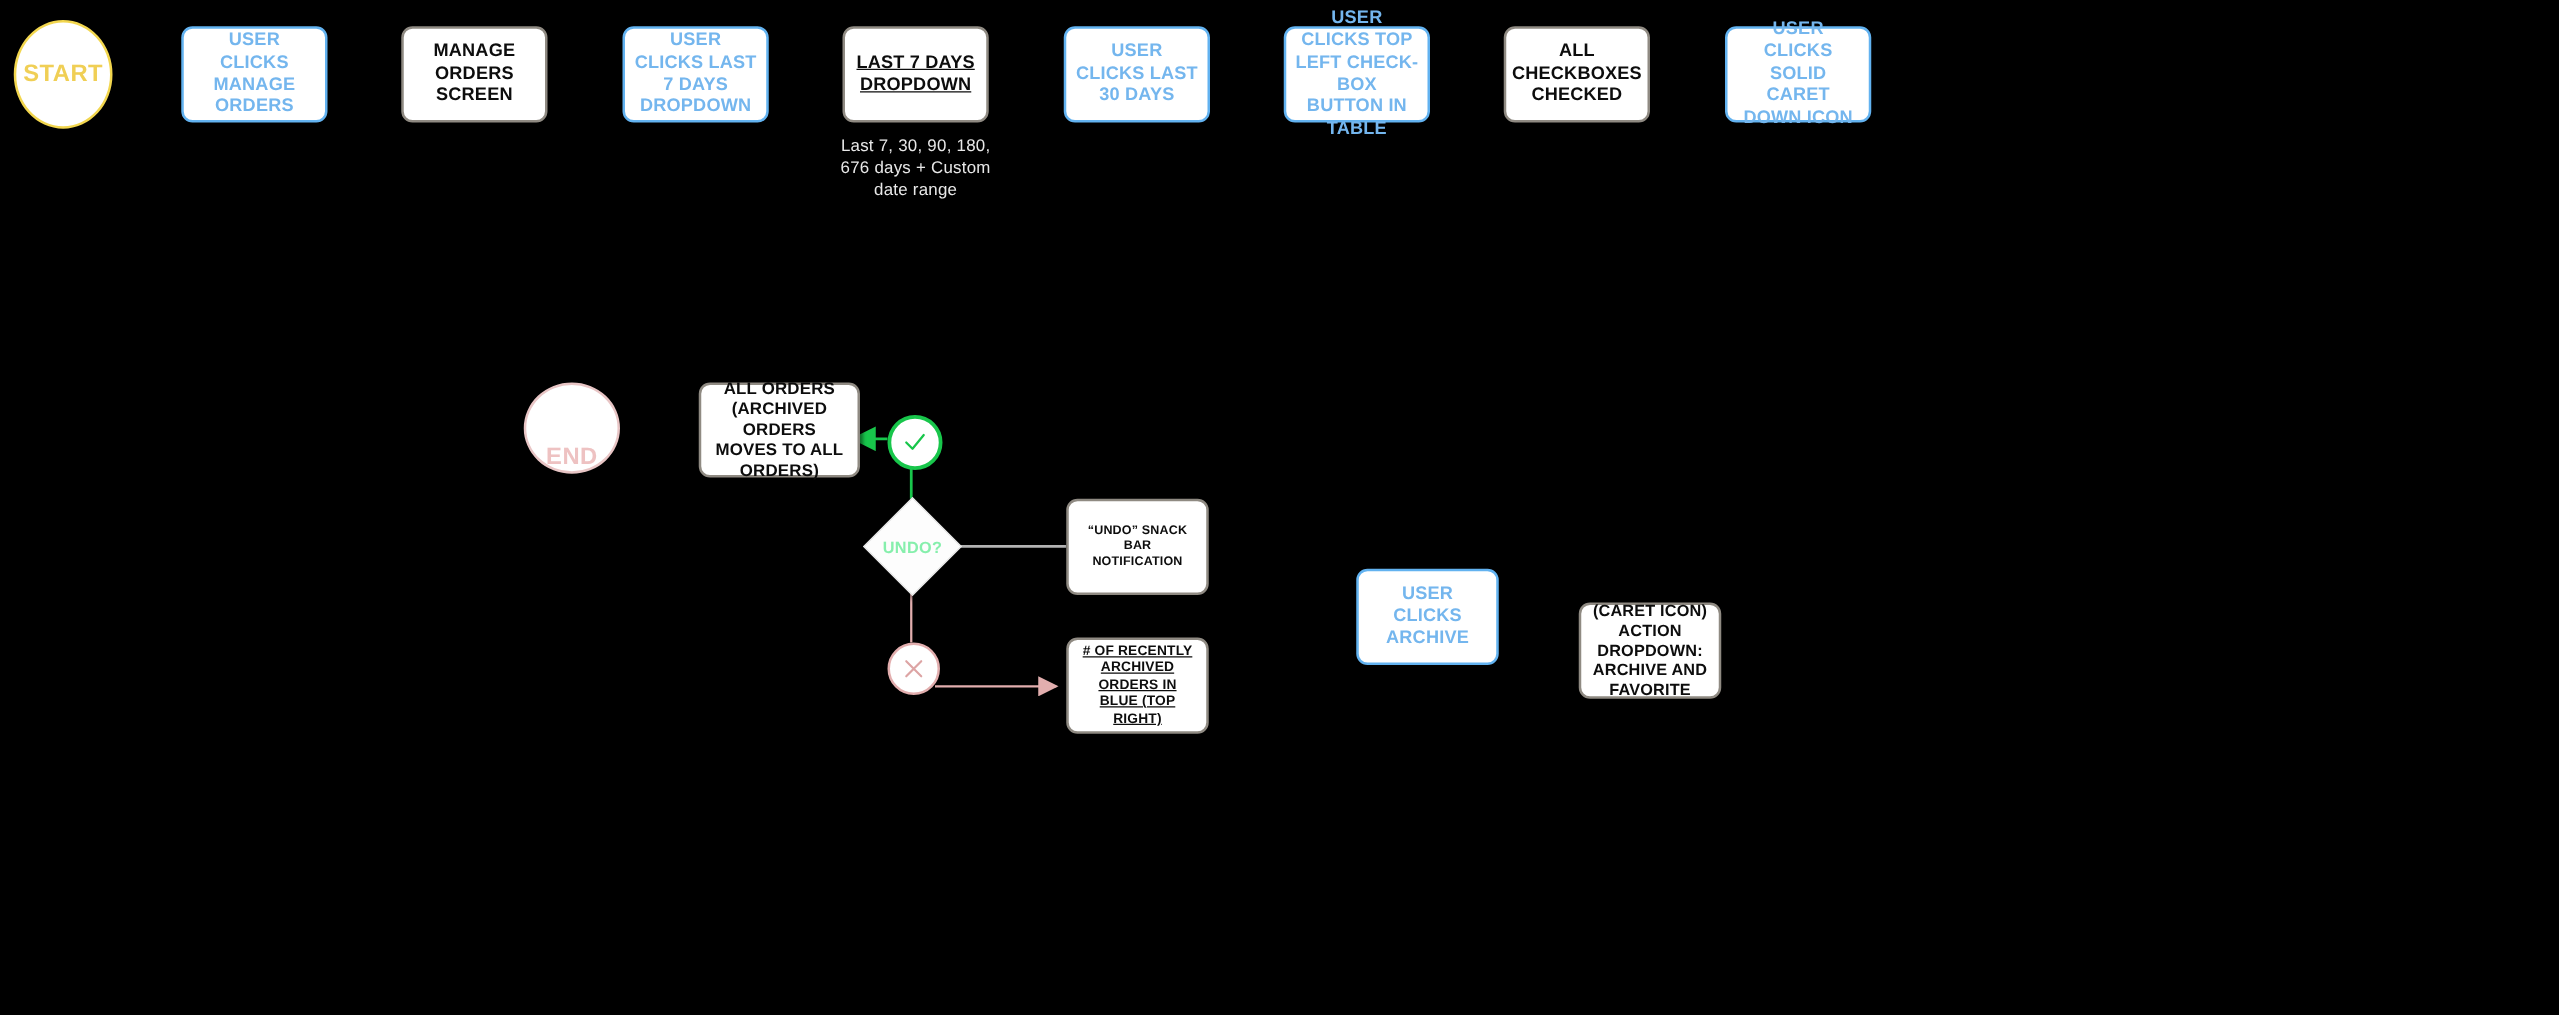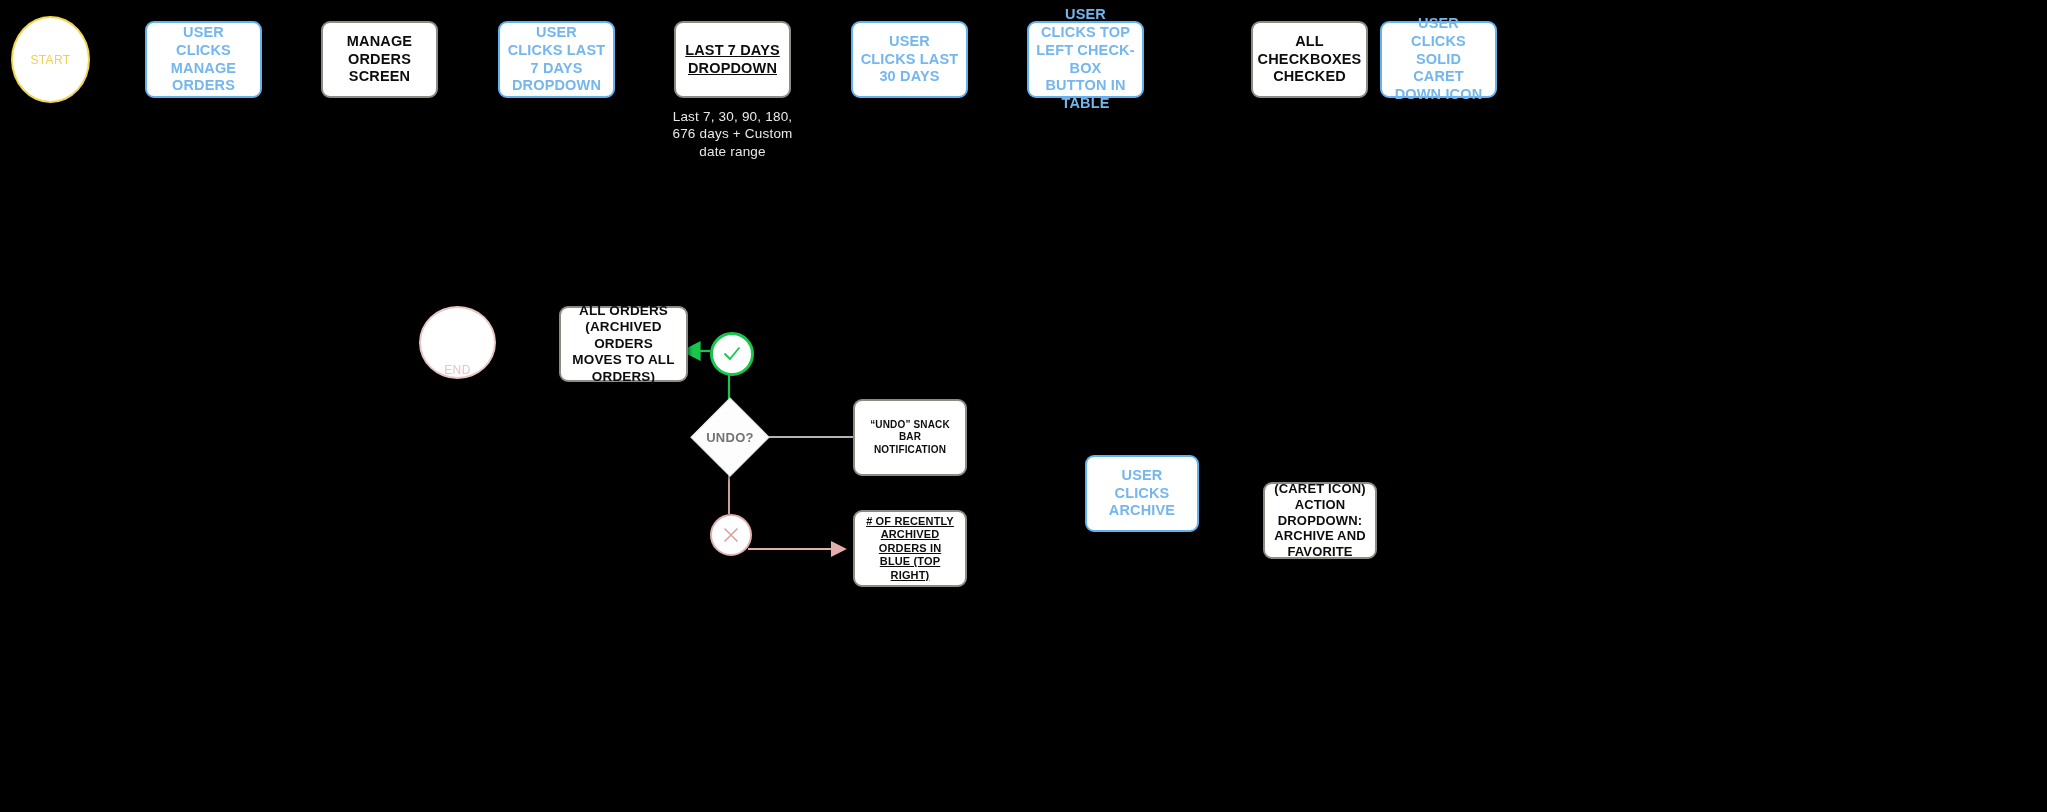--- a/index.html
+++ b/index.html
@@ -45,22 +45,22 @@
     border-color: #62b2f0;
     color: #74b6ee;
     box-shadow: 2px 3px 3px rgba(0,0,0,0.35);
   }
   .box.gray {
     border-color: #8f8a82;
     color: #0d0d0d;
   }
   .ellipse {
     border-radius: 50%;
-    font-weight: normal;
-    font-size: 12px;
+    font-weight: bold;
+    font-size: 19px;
     letter-spacing: 0.4px;
   }
   .ellipse.start {
     border: 2.5px solid #f2d64e;
     color: #f0cf55;
   }
   .ellipse.end {
     border: 2px solid #e8c5c5;
     color: #eec2c2;
   }
@@ -79,21 +79,21 @@
     transform: translate(-50%, -50%) rotate(45deg);
     background: #fdfdfd;
     border: 1.5px solid #e2e2e2;
     box-shadow: 2px 3px 3px rgba(0,0,0,0.30);
   }
   .diamond-label {
     position: relative;
     z-index: 2;
     font-weight: bold;
     font-size: 13px;
-    color: #737373;
+    color: #86efac;
     letter-spacing: 0.3px;
   }
   .mark-circle {
     position: absolute;
     border-radius: 50%;
     background: #ffffff;
     display: flex;
     align-items: center;
     justify-content: center;
     z-index: 4;
@@ -159,21 +159,21 @@
 </div>
 
 <div class="node box blue" style="left:851px; top:21px; width:117px; height:77px;">
   <span>USER CLICKS LAST<br>30 DAYS</span>
 </div>
 
 <div class="node box blue" style="left:1027px; top:21px; width:117px; height:77px;">
   <span>USER CLICKS TOP<br>LEFT CHECK-BOX<br>BUTTON IN TABLE</span>
 </div>
 
-<div class="node box gray" style="left:1203px; top:21px; width:117px; height:77px;margin-left:48px;">
+<div class="node box gray" style="left:1203px; top:21px; width:117px; height:77px;">
   <span>ALL CHECKBOXES<br>CHECKED</span>
 </div>
 
 <div class="node box blue" style="left:1380px; top:21px; width:117px; height:77px;">
   <span>USER CLICKS<br>SOLID CARET<br>DOWN ICON</span>
 </div>
 
 <div class="node ellipse end" style="left:419px; top:306px; width:77px; height:73px;align-items:flex-end;">
   <span>END</span>
 </div>

